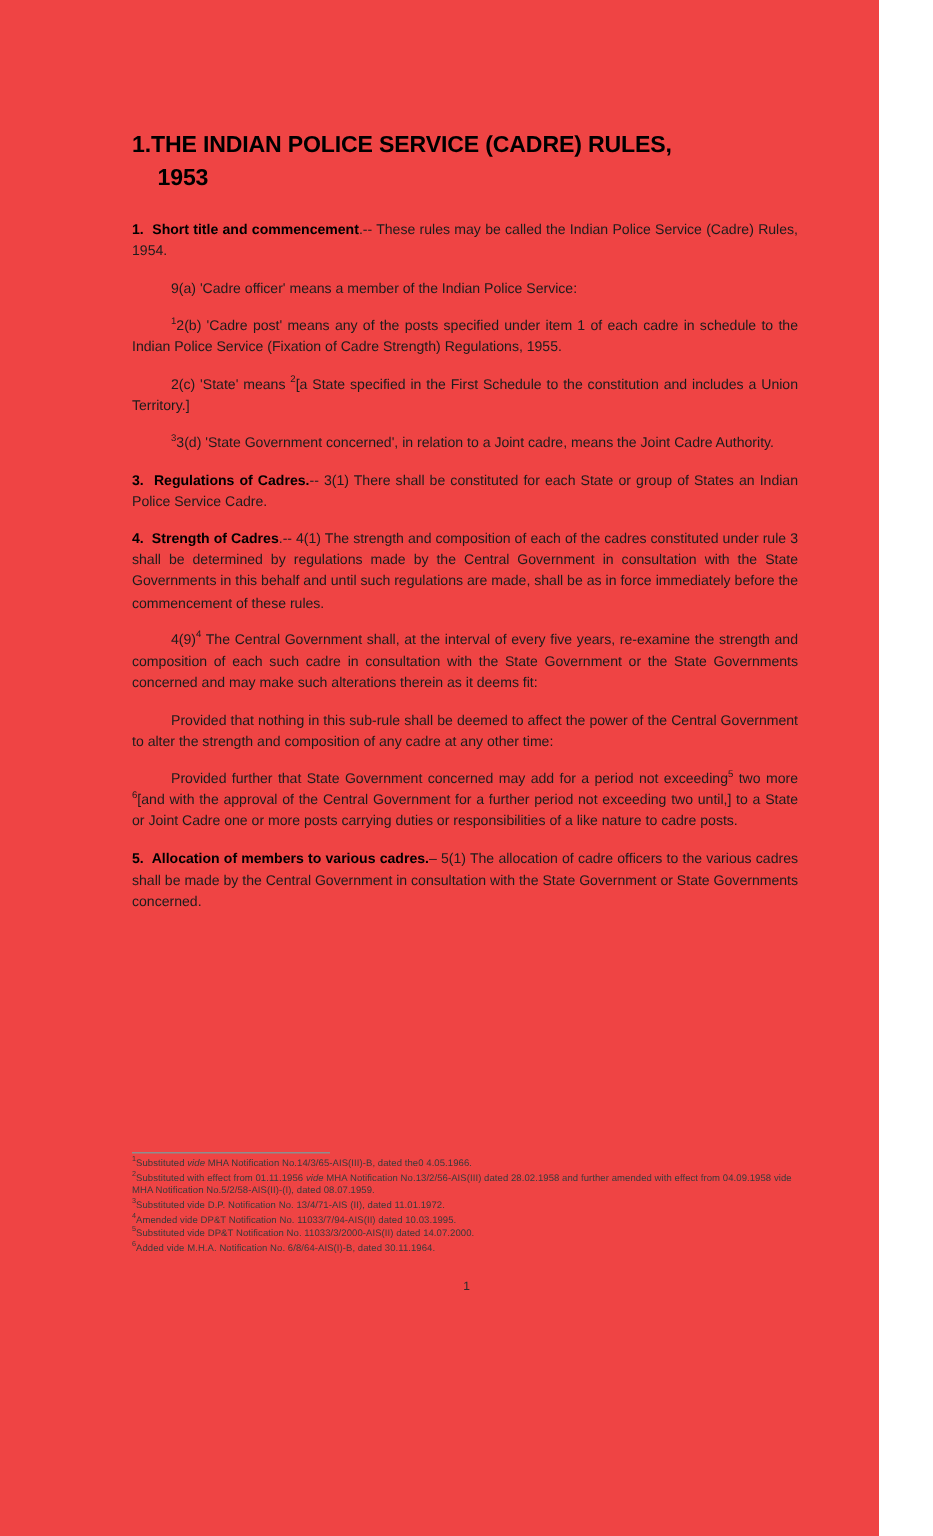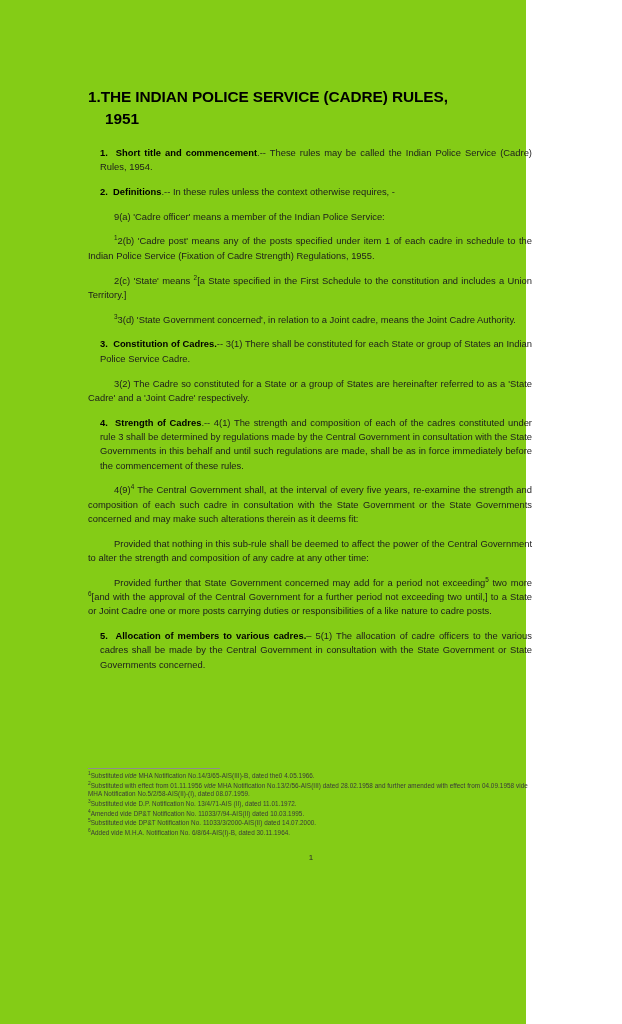--- a/index.html
+++ b/index.html
@@ -9,23 +9,23 @@
   }
   body {
     width: 622px;
     height: 1024px;
     font-family: "Liberation Sans", sans-serif;
     color: #1a1a1a;
     -webkit-font-smoothing: antialiased;
   }
   .page {
     position: relative;
-    width: 526px;
+    width: 586px;
     height: 1024px;
-    background: #84cc16;
+    background: #ef4444;
     box-sizing: border-box;
   }
   .content {
     position: absolute;
     left: 88px;
     top: 86px;
     width: 444px;
   }
   h1.doc-title {
     font-size: 15.4px;
@@ -46,21 +46,20 @@
     line-height: 14.3px;
     margin: 0 0 10.5px 0;
     text-align: justify;
     color: #1c1c1c;
   }
   p.indent {
     text-indent: 26px;
   }
   p.noindent {
     text-indent: 0;
-    margin-left: 12px;
   }
   .b {
     font-weight: bold;
     color: #000;
   }
   sup {
     font-size: 6.4px;
     vertical-align: super;
     line-height: 0;
   }
@@ -102,51 +101,47 @@
 </style>
 </head>
 <body>
 
 <div class="page">
 
   <div class="content">
 
     <h1 class="doc-title">
       <span>1.THE INDIAN POLICE SERVICE (CADRE) RULES,</span>
-      <span class="cont">1951</span>
+      <span class="cont">1953</span>
     </h1>
 
 
     <p class="para noindent">
       <span class="b">1</span><span class="b">.&nbsp; </span><span class="b">Short title and commencement</span><span>.-- These rules may be called the Indian Police Service (Cadre) Rules, 1954.</span>
     </p>
 
-    <p class="para noindent">
-      <span class="b">2</span><span class="b">.&nbsp; </span><span class="b">Definitions</span><span>.-- In these rules unless the context otherwise requires, -</span>
-    </p>
 
     <p class="para indent">9(a) 'Cadre officer' means a member of the Indian Police Service:</p>
 
     <p class="para indent">
       <sup>1</sup><span>2(b) 'Cadre post' means any of the posts specified under item 1 of each cadre in schedule to the Indian Police Service  (Fixation of Cadre Strength) Regulations, 1955.</span>
     </p>
 
     <p class="para indent">
       <span>2(c)  'State' means  </span><sup>2</sup><span>[a State specified in the First Schedule to the constitution and includes a Union Territory.]</span>
     </p>
 
     <p class="para indent">
       <sup>3</sup><span>3(d) 'State Government concerned', in relation to a Joint cadre, means the Joint Cadre Authority.</span>
     </p>
 
     <p class="para noindent">
-      <span class="b">3</span><span class="b">.&nbsp; </span><span class="b">Constitution of Cadres.</span><span>-- 3(1) There shall be constituted for each State or group of States an Indian Police Service Cadre.</span>
+      <span class="b">3</span><span class="b">.&nbsp; </span><span class="b">Regulations of Cadres.</span><span>-- 3(1) There shall be constituted for each State or group of States an Indian Police Service Cadre.</span>
     </p>
 
-    <p class="para indent">3(2)     The Cadre so constituted for a State or a group of States are hereinafter referred to as a 'State Cadre' and a 'Joint Cadre' respectively.</p>
 
     <p class="para noindent">
       <span class="b">4</span><span class="b">.&nbsp; </span><span class="b">Strength of Cadres</span><span>.-- 4(1) The strength and composition of each of the cadres constituted under rule 3 shall be determined by regulations made by the Central Government in consultation with the State Governments in this behalf and until  such regulations are made, shall be as in force immediately before the commencement of these rules.</span>
     </p>
 
     <p class="para indent">
       <span>4(9)</span><sup>4</sup><span>   The Central Government shall, at the interval of every five years, re-examine the strength and composition of each such cadre in consultation with the State Government or the State Governments concerned and may make such alterations therein as it deems fit:</span>
     </p>
 
     <p class="para indent">Provided that nothing in this sub-rule shall be deemed to affect the power of the Central Government to alter the strength and composition of any cadre at any other time:</p>

